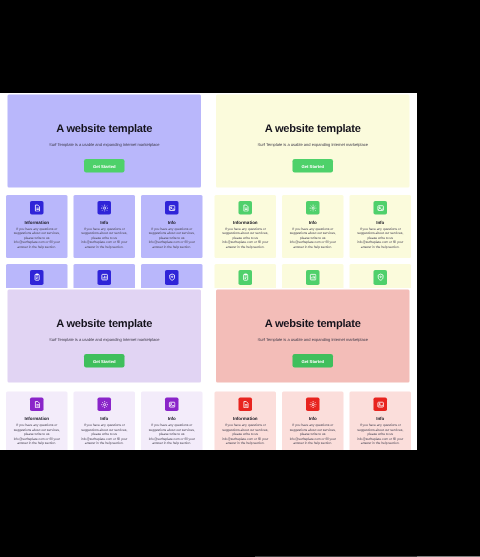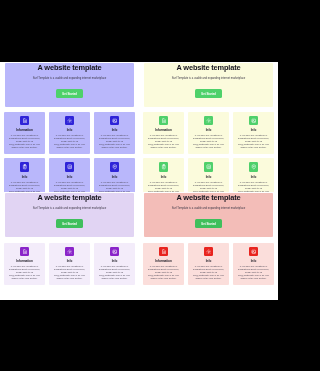--- a/index.html
+++ b/index.html
@@ -14,21 +14,21 @@
     width:278px; height:238px;
     background:#ffffff;
     display:grid;
     grid-template-columns:1fr 1fr;
     grid-template-rows:130px 108px;
   }
   .panel { position:relative; background:#fff; overflow:hidden; }
 
   .hero {
     margin:1px 5px 0 5px;
-    padding:0 6px 8px 6px;
+    padding:18px 6px 8px 6px;
     text-align:center;
     border-radius:1px;
   }
   .hero-title {
     font-size:7.4px; font-weight:700; color:#15131c;
     letter-spacing:-0.15px; line-height:10px;
   }
   .hero-sub {
     margin-top:3.5px;
     font-size:2.7px; color:#3b3746; line-height:4px;

